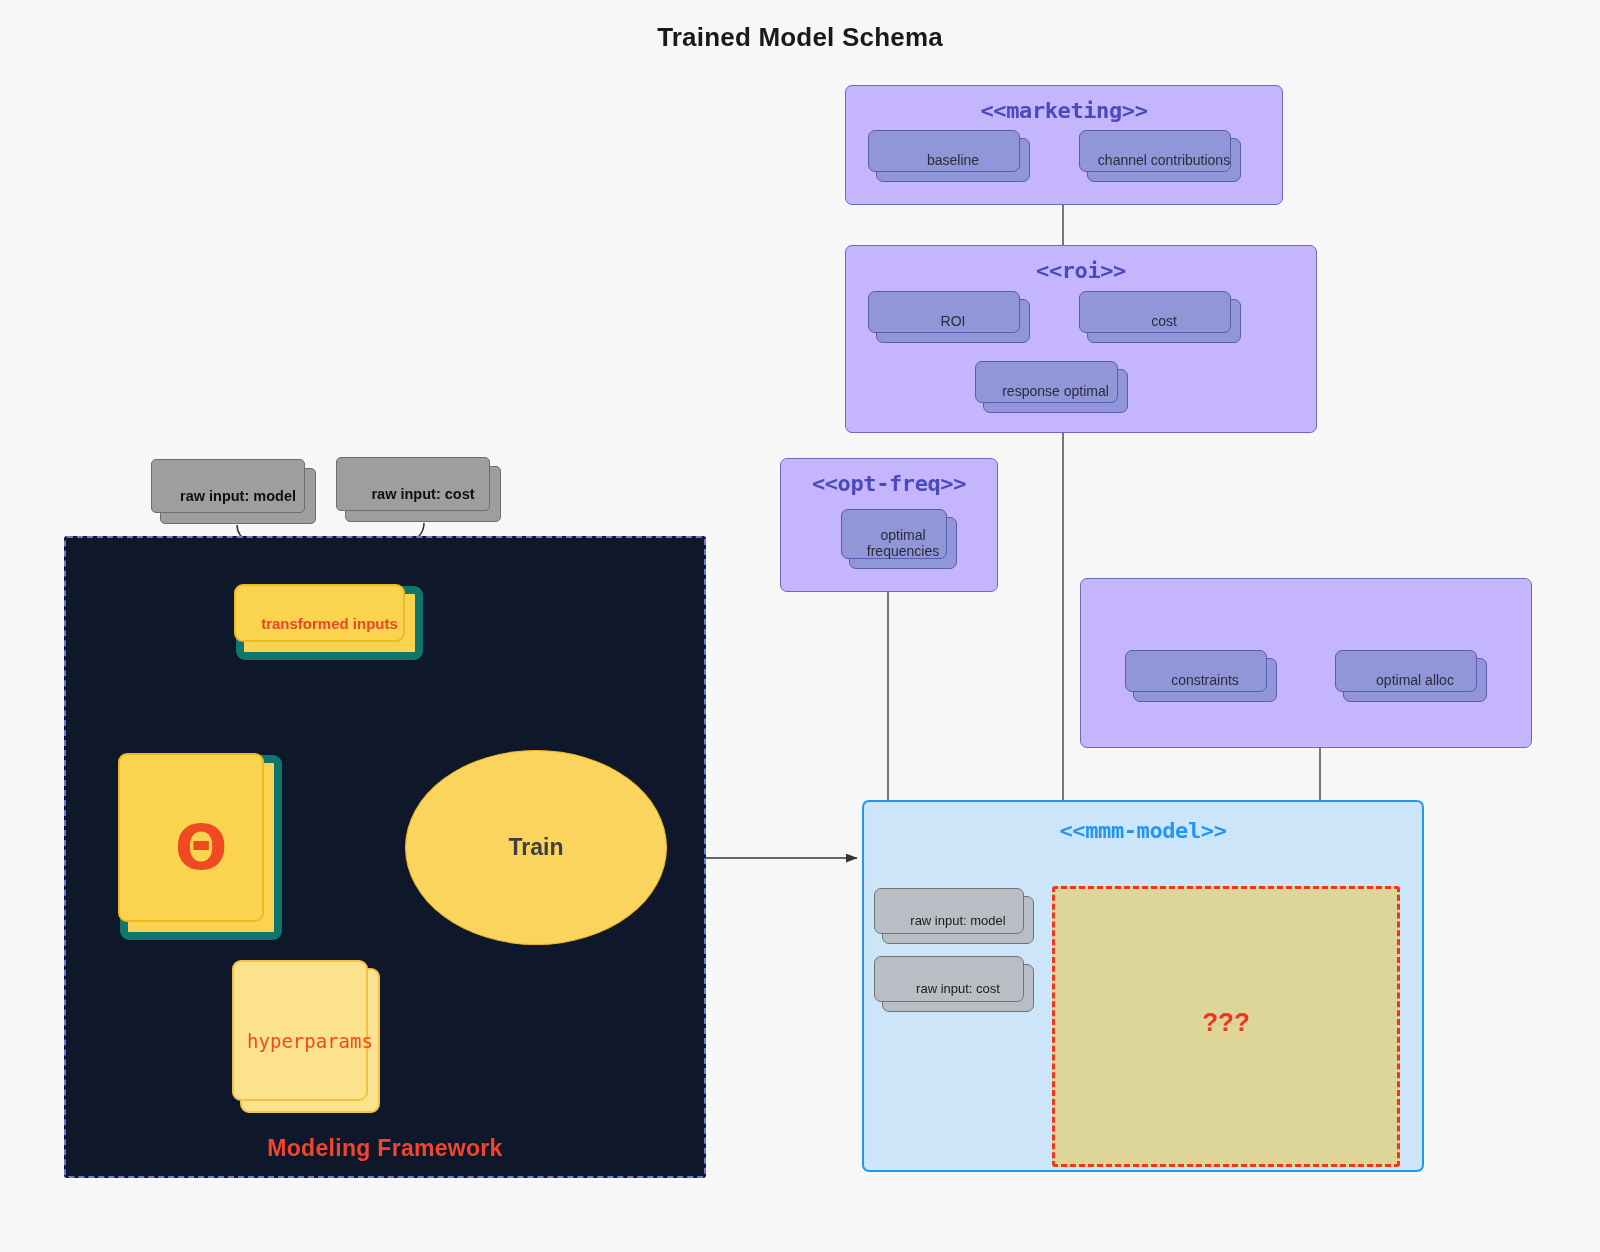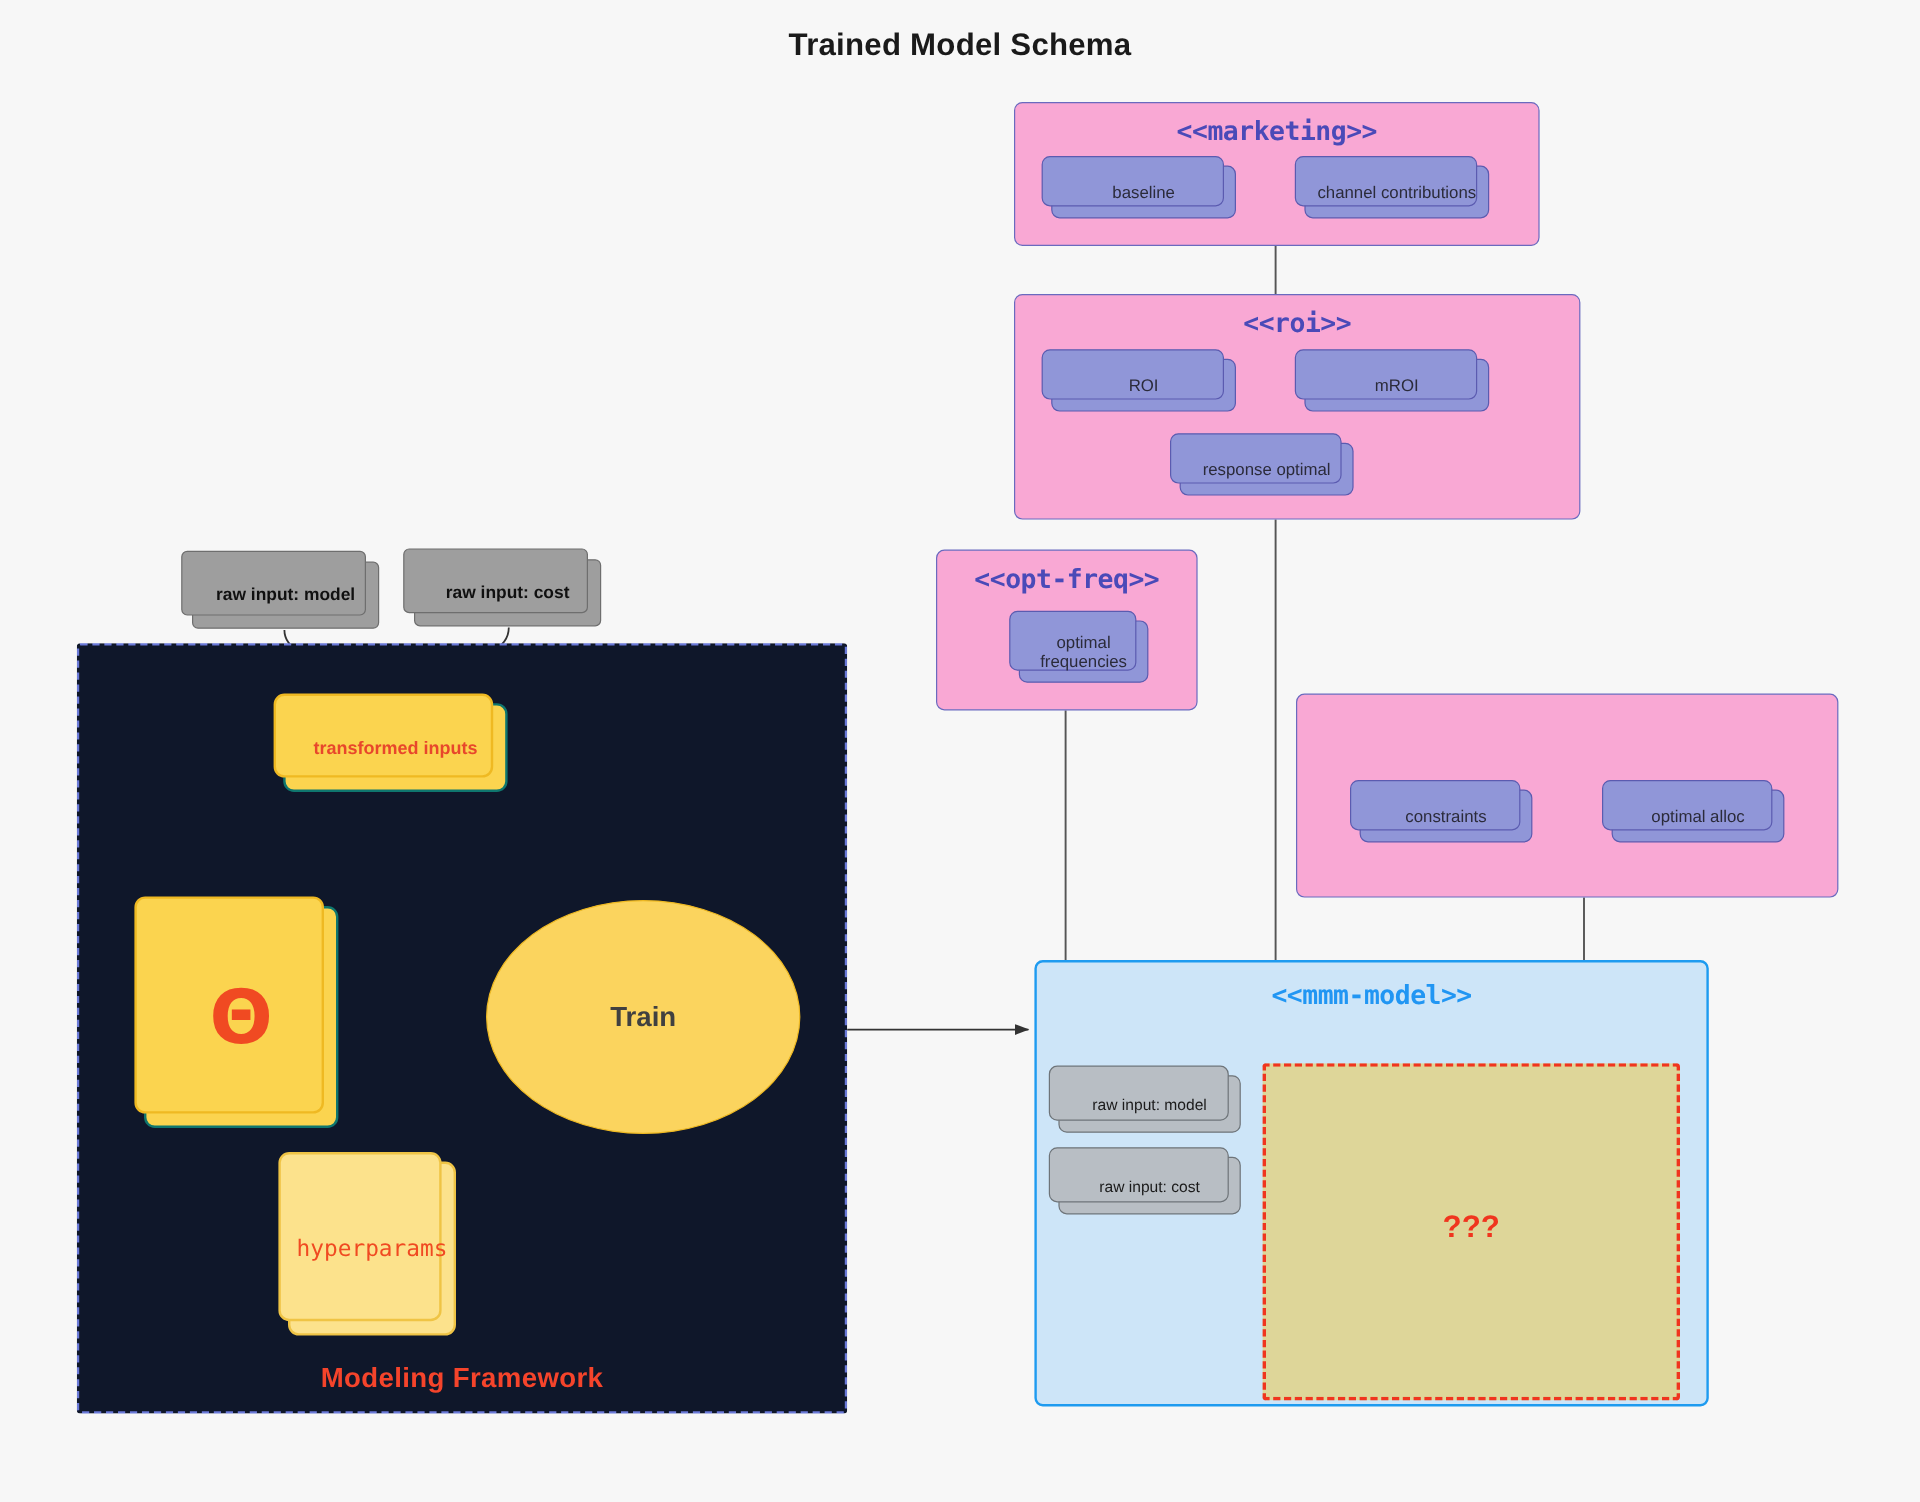--- a/index.html
+++ b/index.html
@@ -15,21 +15,21 @@
   #page-title{
     left:0;top:6px;width:1600px;text-align:center;
     font-size:26px;font-weight:bold;color:#1a1a1a;
     letter-spacing:.2px;
     margin-top:16px;
   }
   
   #wires{position:absolute;left:0;top:0;width:1600px;height:1252px;pointer-events:none;}
   
   .pkg{
-    background:#f9a8d4;
+    background:#c4b5fd;
     border:1.6px solid #6A6ABF;
     border-radius:7px;
     box-sizing:border-box;
   }
   .pkg-title{
     position:absolute;left:0;right:0;top:12px;
     text-align:center;
     font-family:"DejaVu Sans Mono","Liberation Mono",monospace;
     font-size:22px;font-weight:bold;color:#4A4AB8;
     letter-spacing:-.4px;
@@ -113,21 +113,21 @@
     border-radius:9px;
     display:flex;align-items:center;justify-content:center;
     text-align:center;
     z-index:2;
   }
   .ynode::before{
     content:"";position:absolute;left:-10px;top:-10px;
     width:100%;height:100%;
     border-radius:9px;box-sizing:border-box;z-index:-1;
   }
-  .ynode.solid{background:#FBD44F;border:2px solid #0f766e;}
+  .ynode.solid{background:#FBD44F;border:8px solid #0f766e;}
   .ynode.solid::before{background:#FBD44F;border:2px solid #EFB922;}
   .ynode.pale{background:#FCE28C;border:2px solid #EFC445;}
   .ynode.pale::before{background:#FCE28C;border:2px solid #EFC445;}
   #node-transformed{
     font-size:15px;font-weight:bold;color:#E8472B;
   }
   #node-theta{
     font-family:"DejaVu Sans","Liberation Sans",sans-serif;
     font-size:62px;font-weight:bold;color:#F04A22;
   }
@@ -223,21 +223,21 @@
     <span>channel contributions</span>
   </div>
 </div>
 
 <div class="abs pkg" style="left:845px;top:245px;width:472px;height:188px;">
   <div class="pkg-title">&lt;&lt;roi&gt;&gt;</div>
   <div class="node" style="left:30px;top:53px;width:154px;height:44px;">
     <span>ROI</span>
   </div>
   <div class="node" style="left:241px;top:53px;width:154px;height:44px;">
-    <span>mROI</span>
+    <span>cost</span>
   </div>
   <div class="node" style="left:137px;top:123px;width:145px;height:44px;">
     <span>response optimal</span>
   </div>
 </div>
 
 <div class="abs pkg" style="left:780px;top:458px;width:218px;height:134px;">
   <div class="pkg-title">&lt;&lt;opt-freq&gt;&gt;</div>
   <div class="node" style="left:68px;top:58px;width:108px;height:52px;flex-direction:column;">
     <span>optimal</span>

